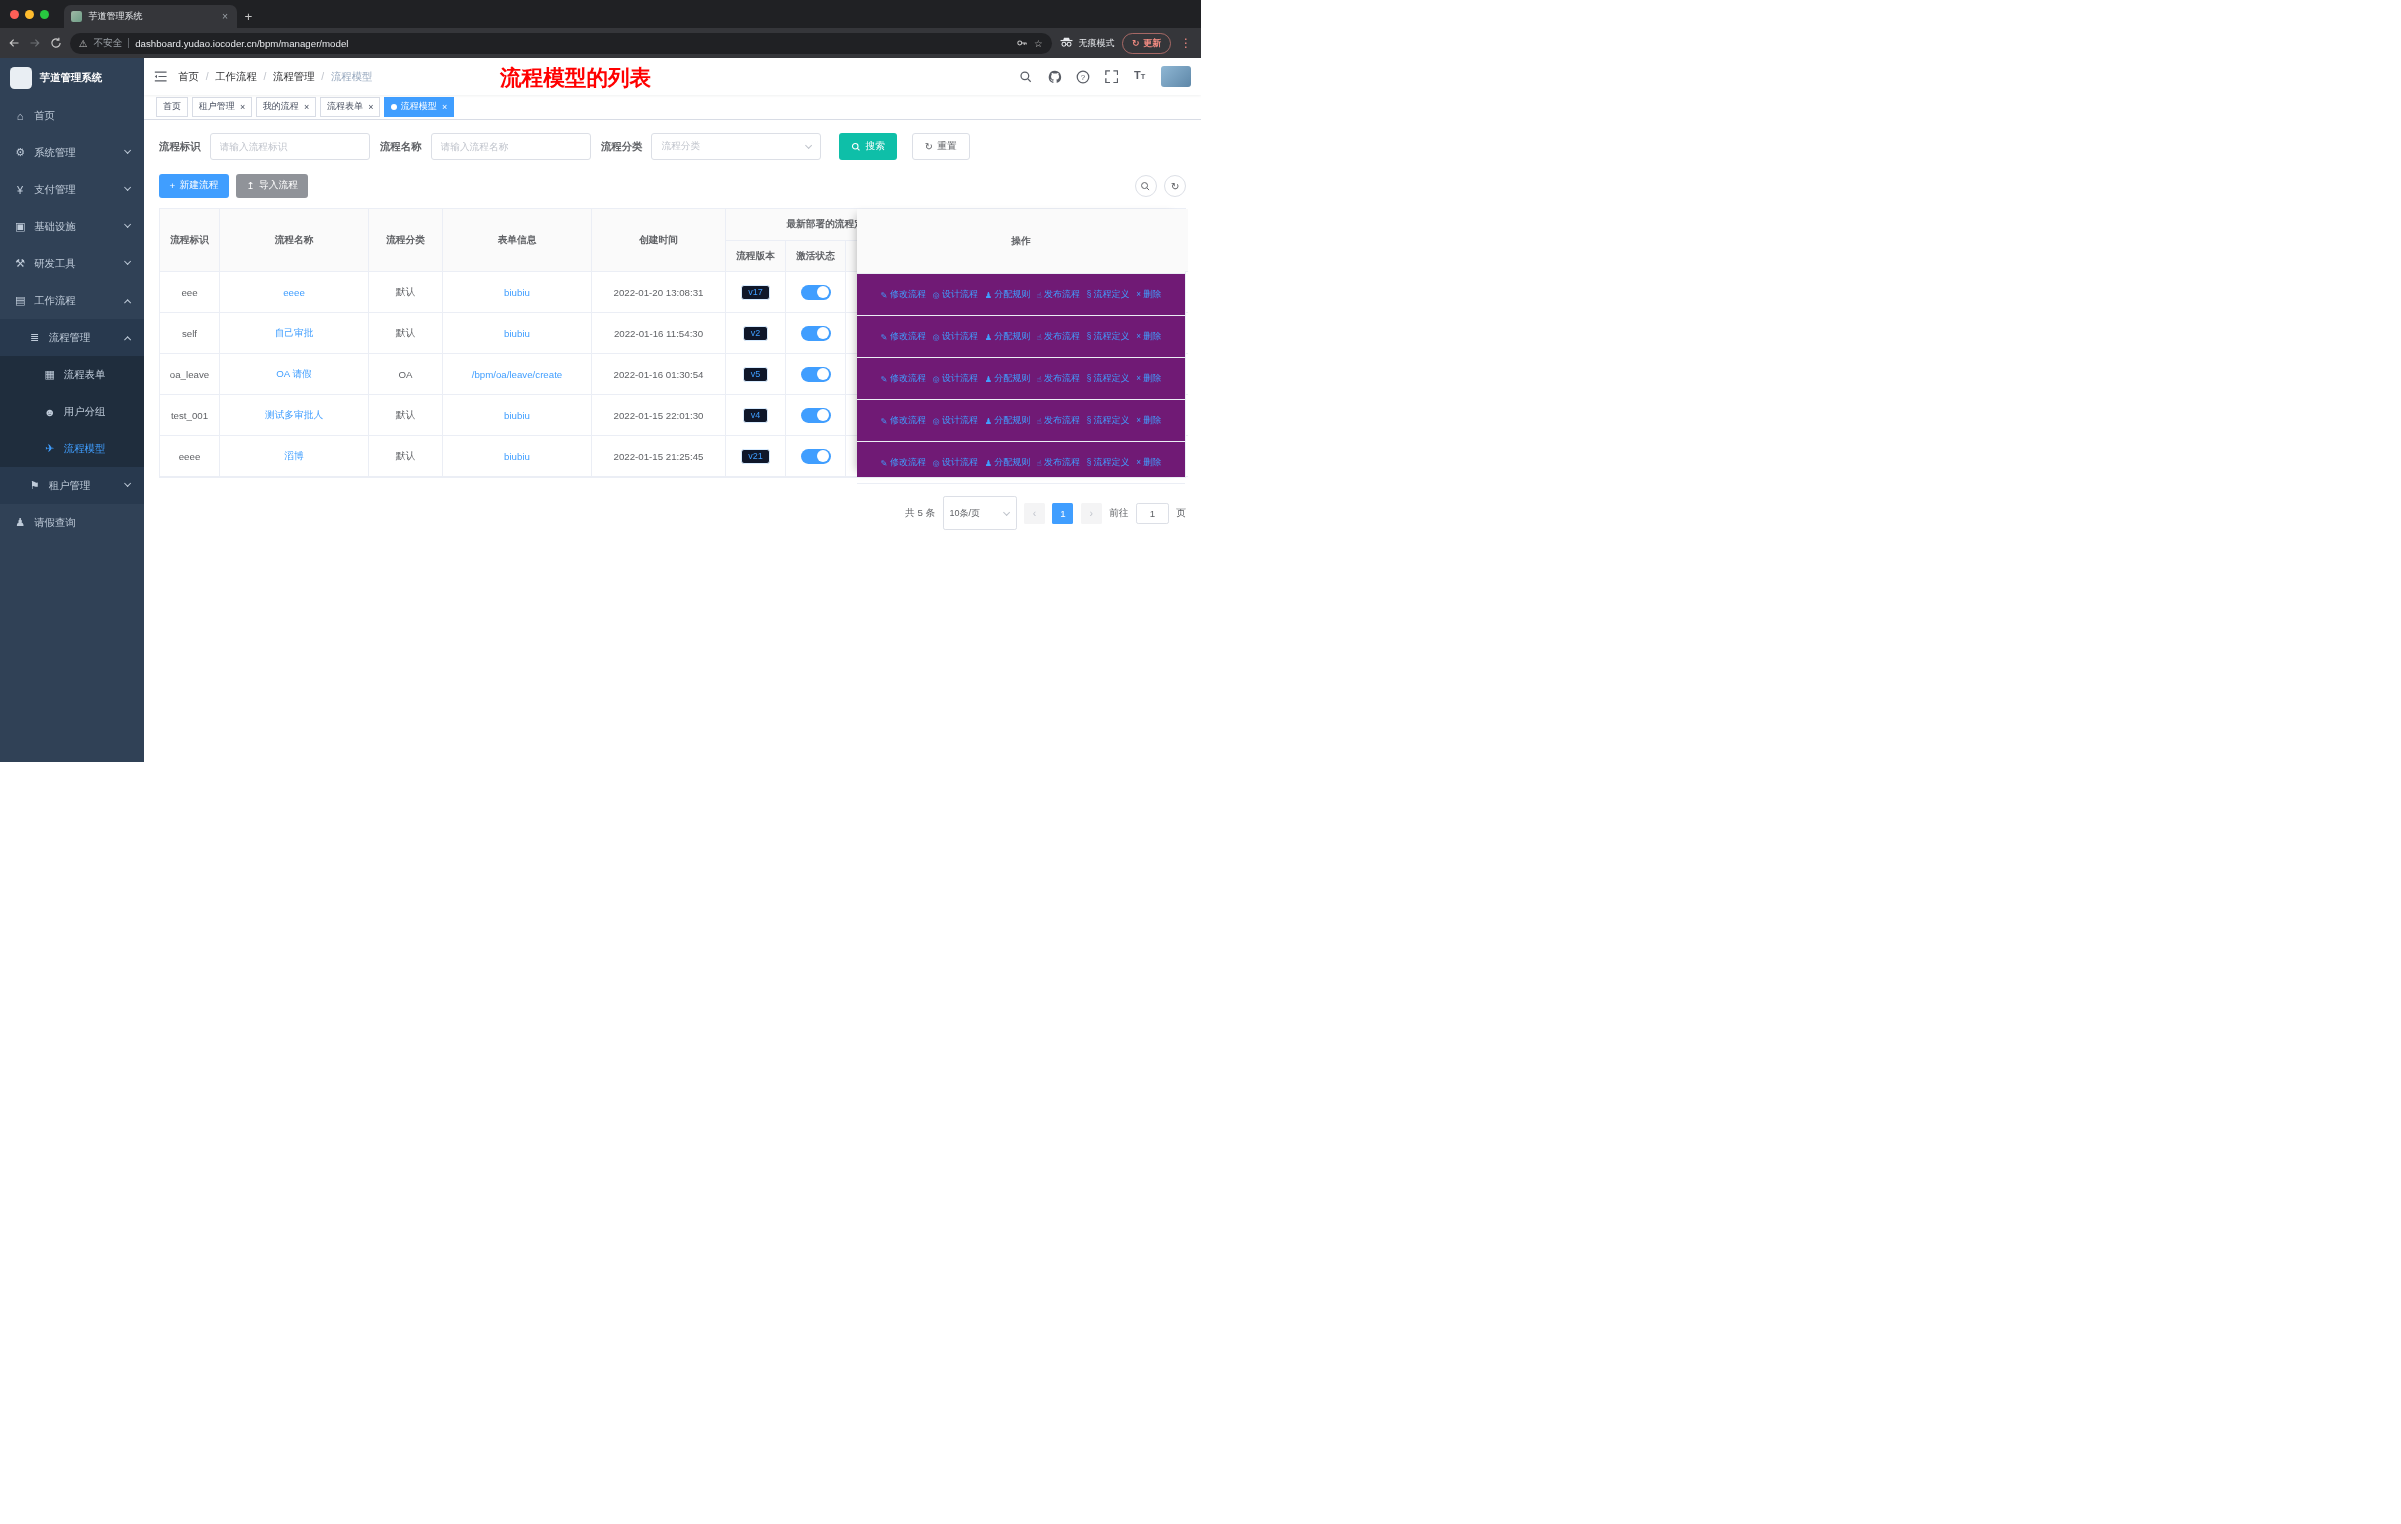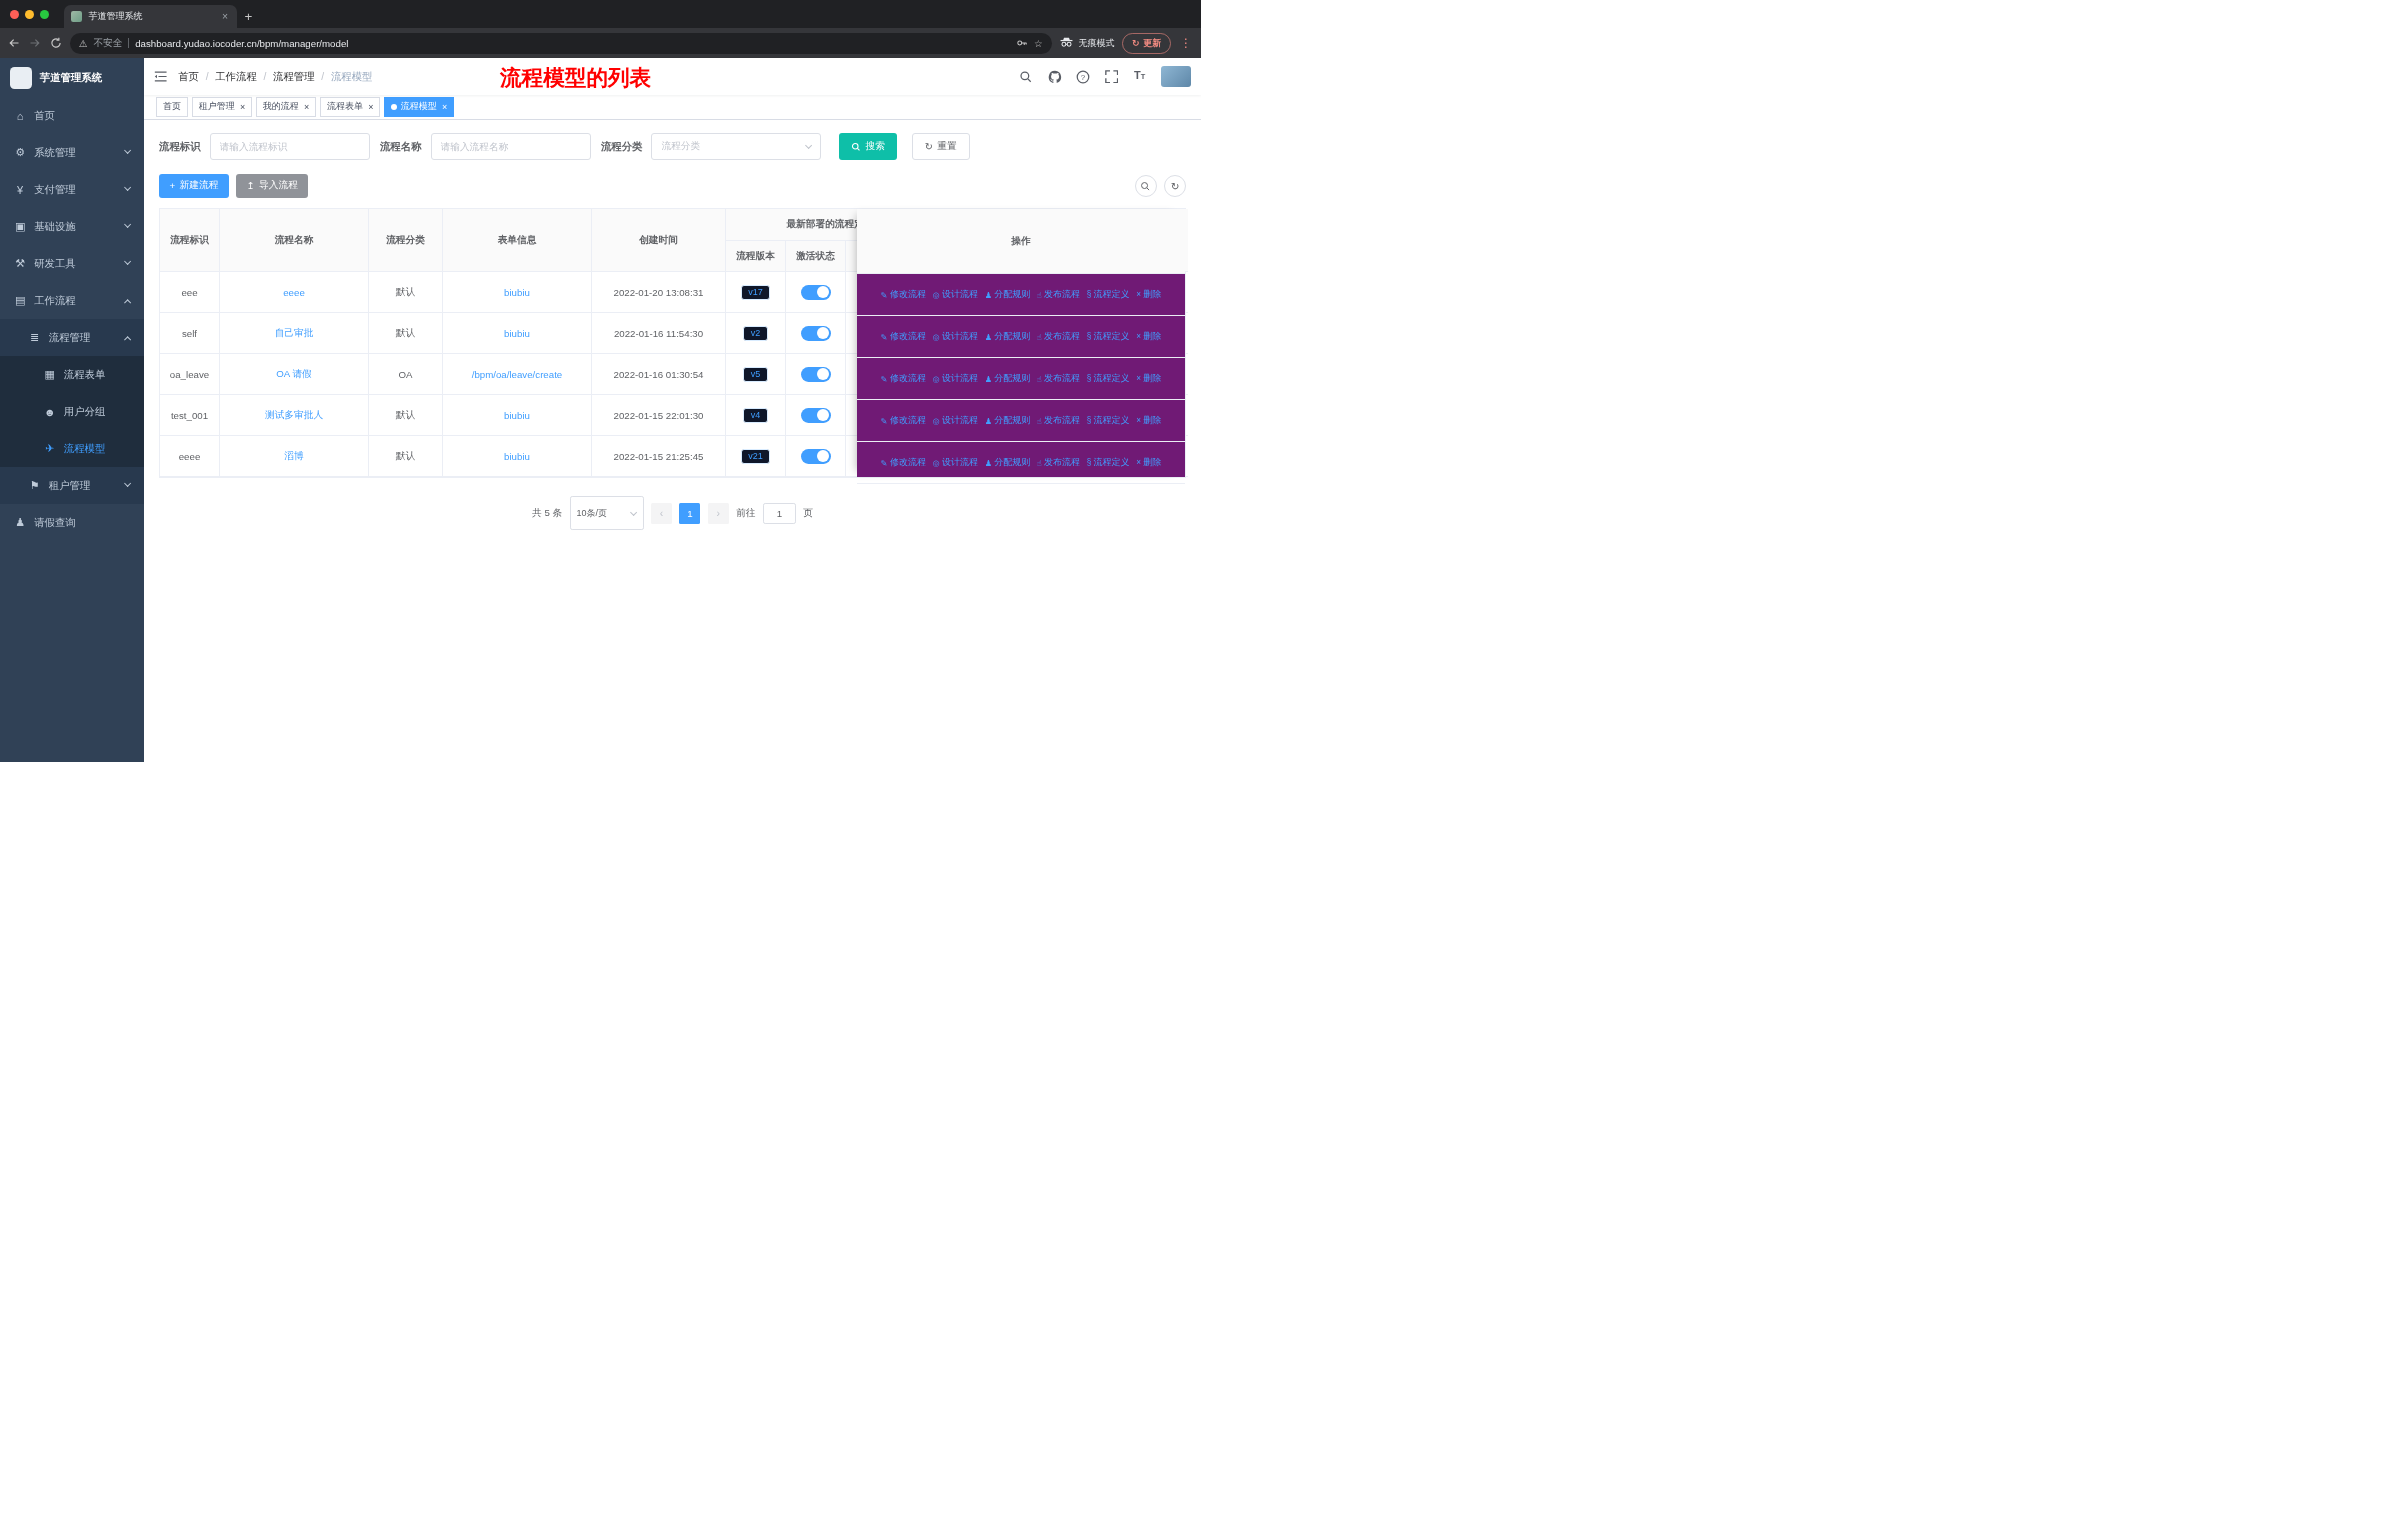--- a/index.html
+++ b/index.html
@@ -127,21 +127,21 @@
 
   .ops-col{position:absolute;top:0;right:0;bottom:0;width:328px;background:#701a75;
            box-shadow:-6.7px 0 9px -6px rgba(0,0,0,.28)}
   .ops-header{height:65px;background:#FAFAFA;border-bottom:0.7px solid #EBEEF5;display:flex;align-items:center;
               justify-content:center;font-weight:700;color:#606266;font-size:9.7px}
   .ops-row{height:42px;border-bottom:0.7px solid #EBEEF5;display:flex;align-items:center;justify-content:center;gap:6.7px}
   .op-link{display:inline-flex;align-items:center;gap:2.2px;color:var(--accent);font-size:9px;white-space:nowrap}
   .op-icon{font-size:8.2px}
 
   
-  .pagination{width:1027px;margin-top:18px;display:flex;align-items:center;justify-content:center;gap:7.4px;
+  .pagination{width:1027px;margin-top:18px;display:flex;align-items:center;justify-content:flex-end;gap:7.4px;
               font-size:9.7px;color:#606266}
   .pg-size{width:74px;height:28px;border:0.7px solid #DCDFE6;border-radius:2.2px;display:flex;align-items:center;
            justify-content:space-between;padding:16px 6px;cursor:pointer;font-size:9px}
   .pg-btn{width:21px;height:21px;border-radius:1.5px;background:#F4F4F5;color:#C0C4CC;font-size:10.4px;
           display:flex;align-items:center;justify-content:center}
   .pg-btn.page{background:var(--accent);color:#fff;font-size:9.7px}
   .pg-input{width:33px;height:21px;border:0.7px solid #DCDFE6;border-radius:2.2px;text-align:center;font-size:9.7px;color:#606266;outline:none}
 </style>
 </head>
 <body>

